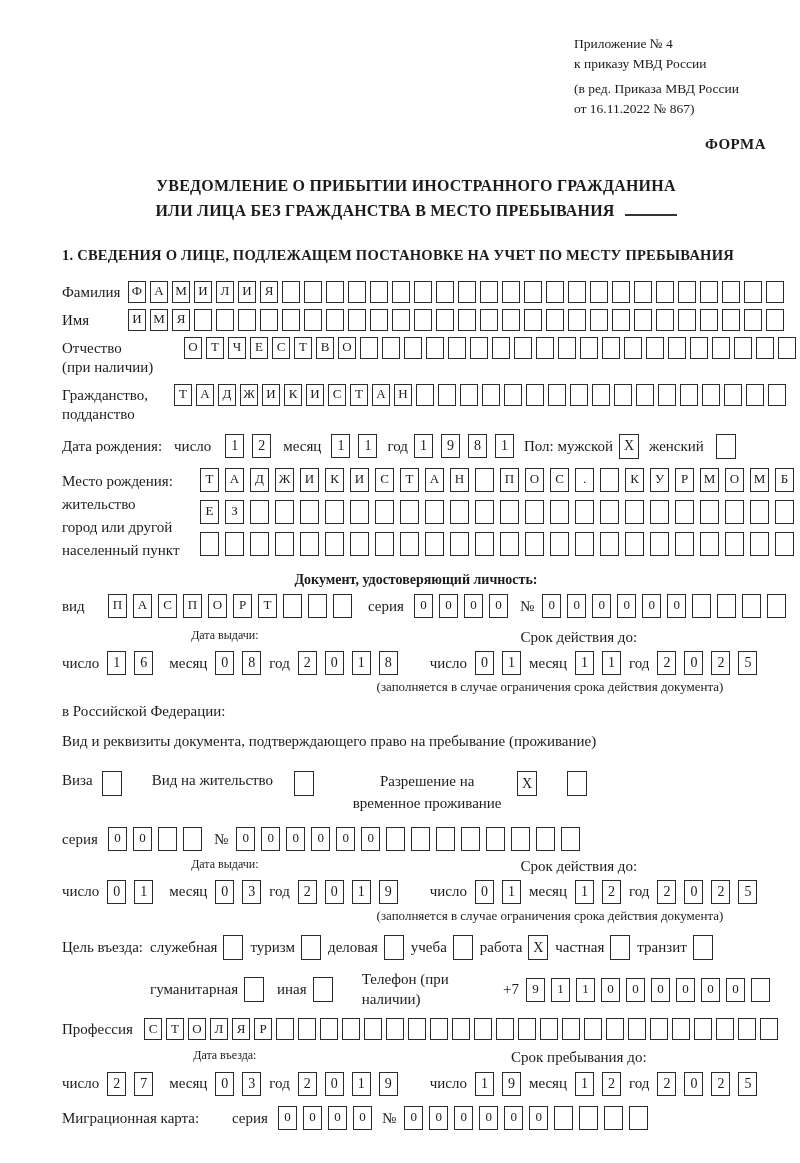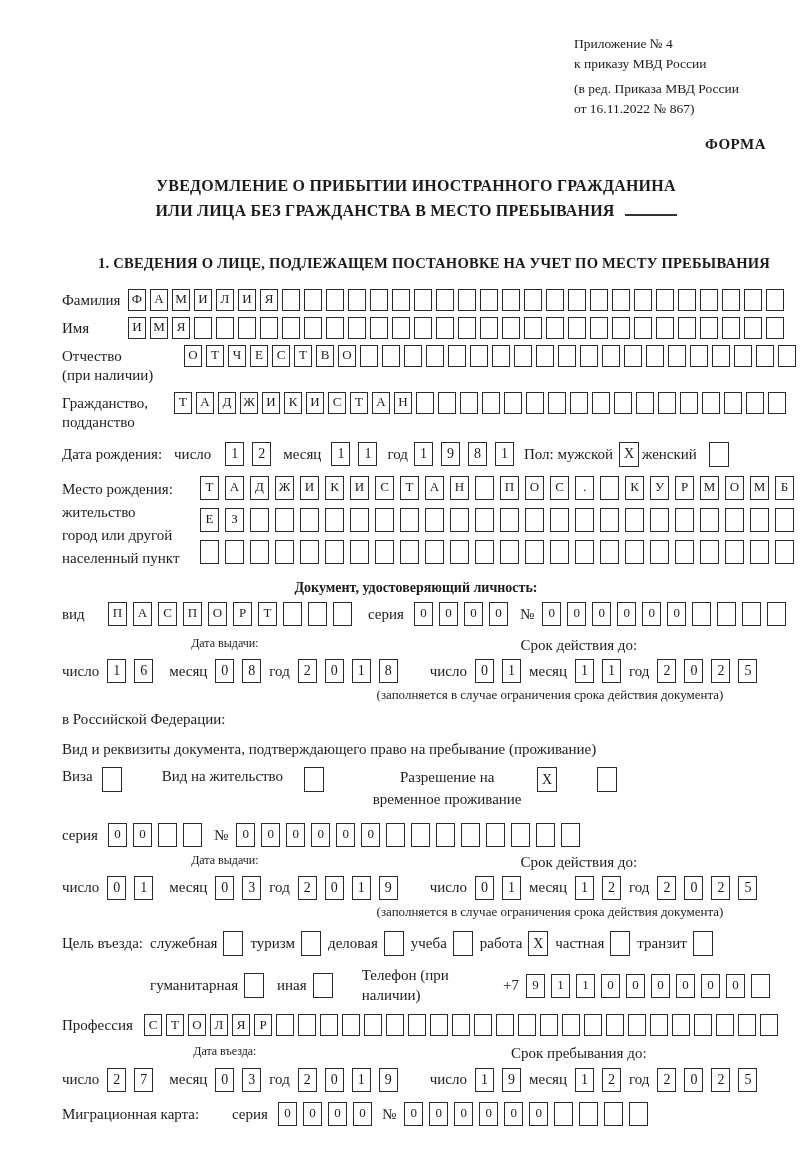--- a/index.html
+++ b/index.html
@@ -4,39 +4,39 @@
 <style>
 *{margin:0;padding:0;box-sizing:border-box}
 html,body{width:800px;height:1163px;background:#fff;overflow:hidden}
 body{color:#1b1b1b;font-family:"Liberation Serif","DejaVu Serif",serif;font-size:15px;line-height:1.3}
 .page{width:800px;height:1163px;padding:34px 30px 0 62px;position:relative}
 .ref{margin-left:auto;width:196px;font-size:13.5px;line-height:1.5}
 .ref .gap{margin-top:4px}
 .forma{text-align:right;font-weight:bold;font-size:15px;margin-top:16px;letter-spacing:.5px;padding-right:4px}
 .title{text-align:center;font-weight:bold;font-size:16px;line-height:1.6;margin-top:18px;letter-spacing:.2px}
 .uline{display:inline-block;width:52px;border-bottom:2px solid #333;margin-left:10px;height:14px}
-.sec1{text-align:right;font-weight:bold;font-size:14.6px;margin-top:30px;letter-spacing:.2px}
+.sec1{text-align:left;font-weight:bold;font-size:14.6px;margin-top:22px;letter-spacing:.2px}
 .row{display:flex;align-items:flex-start;margin-top:6px}
 .lbl{flex:0 0 auto;padding-top:2px}
 .cells{display:flex;gap:4px;flex-wrap:nowrap}
 .cb{flex:0 0 auto;width:18px;height:22px;border:1.7px solid #2b2b2b;display:flex;align-items:center;justify-content:center;font-size:13px;background:#fff}
 .cells.b{gap:6px}.cells.b .cb{width:19px;height:24px}
 .cells.dg{gap:8px}.cells.dg .cb{width:19px;height:24px;font-size:14px}
 .ck{flex:0 0 auto;width:20px;height:25px;border:1.7px solid #2b2b2b;display:inline-flex;align-items:center;justify-content:center;font-size:14px}
 .dochead{text-align:center;font-weight:bold;font-size:14px;margin-top:8px}
 .twocol{display:flex;margin-top:10px}
 .twocol .c1{width:46%;text-align:center;font-size:12px}
 .twocol .c2{width:54%;text-align:center;font-size:15px}
 .dgrow{display:flex;align-items:center;margin-top:4px}
 .dgrow .half{display:flex;align-items:center;gap:8px}
 .dgrow .h1{width:46%}
 .dgrow .h2{width:54%;padding-left:42px}
 .note{margin-left:auto;width:440px;text-align:center;font-size:13px;margin-top:4px}
 .plain{margin-top:10px;font-size:15px}
-.opts{display:flex;align-items:flex-start;margin-top:8px;gap:26px}
+.opts{display:flex;align-items:flex-start;margin-top:20px;gap:16px}
 .opt{display:flex;align-items:flex-start;gap:9px}
 .optlbl.c{text-align:center;line-height:1.45}
 .purp{display:flex;align-items:center;gap:7px;margin-top:10px;flex-wrap:nowrap}
 .purp .pair{display:flex;align-items:center;gap:6px}
 </style>
 </head>
 <body>
 
 <div class="page">
 
@@ -216,21 +216,21 @@
       </div>
     <span class="lbl" style="margin-left:10px">год</span>
     <div class="cells dg" style="margin-left:6px">
         <span class="cb">1</span>
         <span class="cb">9</span>
         <span class="cb">8</span>
         <span class="cb">1</span>
       </div>
     <span class="lbl" style="margin-left:10px">Пол: мужской</span>
     <span class="ck" style="margin-left:6px">X</span>
-    <span class="lbl" style="margin-left:3px">женский</span>
+    <span class="lbl" style="margin-left:10px">женский</span>
     <span class="ck" style="margin-left:12px"></span>
   </div>
 
   <div class="row" style="margin-top:9px">
     <span class="lbl" style="width:138px;line-height:1.55">
       <span>Место рождения:</span><br>
       <span>жительство</span><br>
       <span>город или другой</span><br>
       <span>населенный пункт</span>
     </span>

